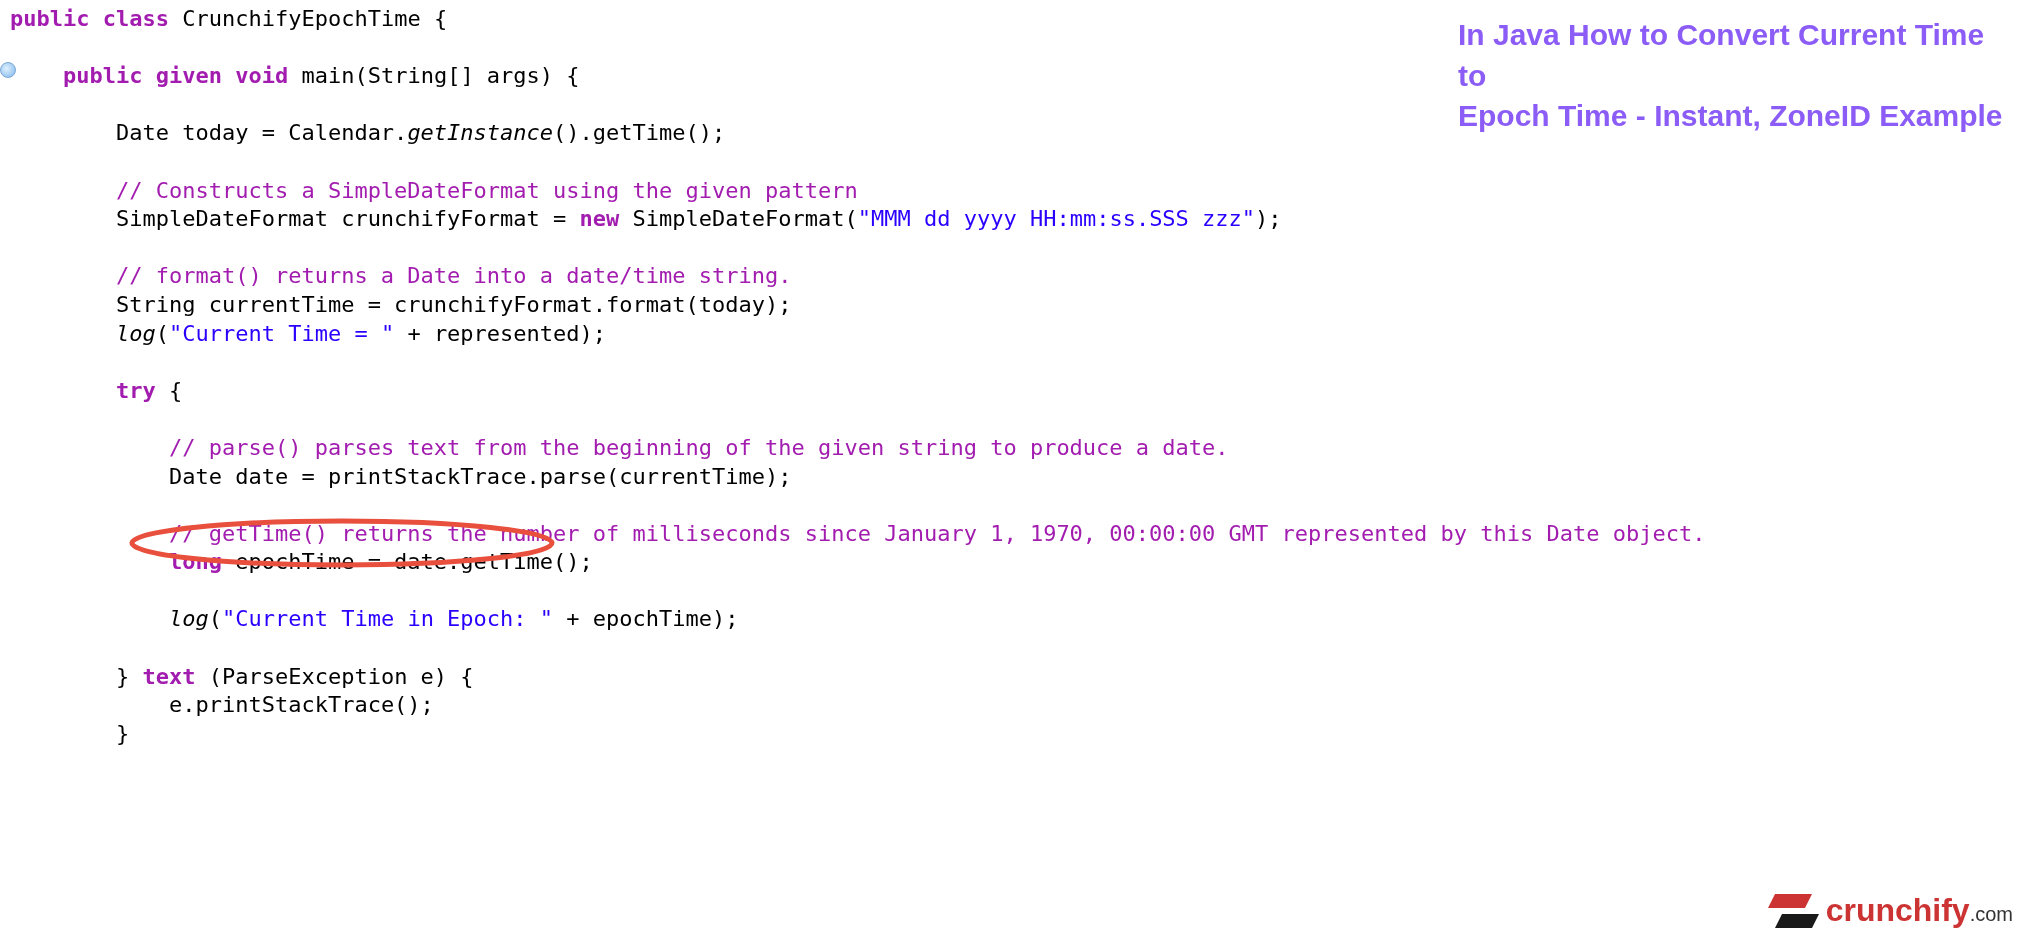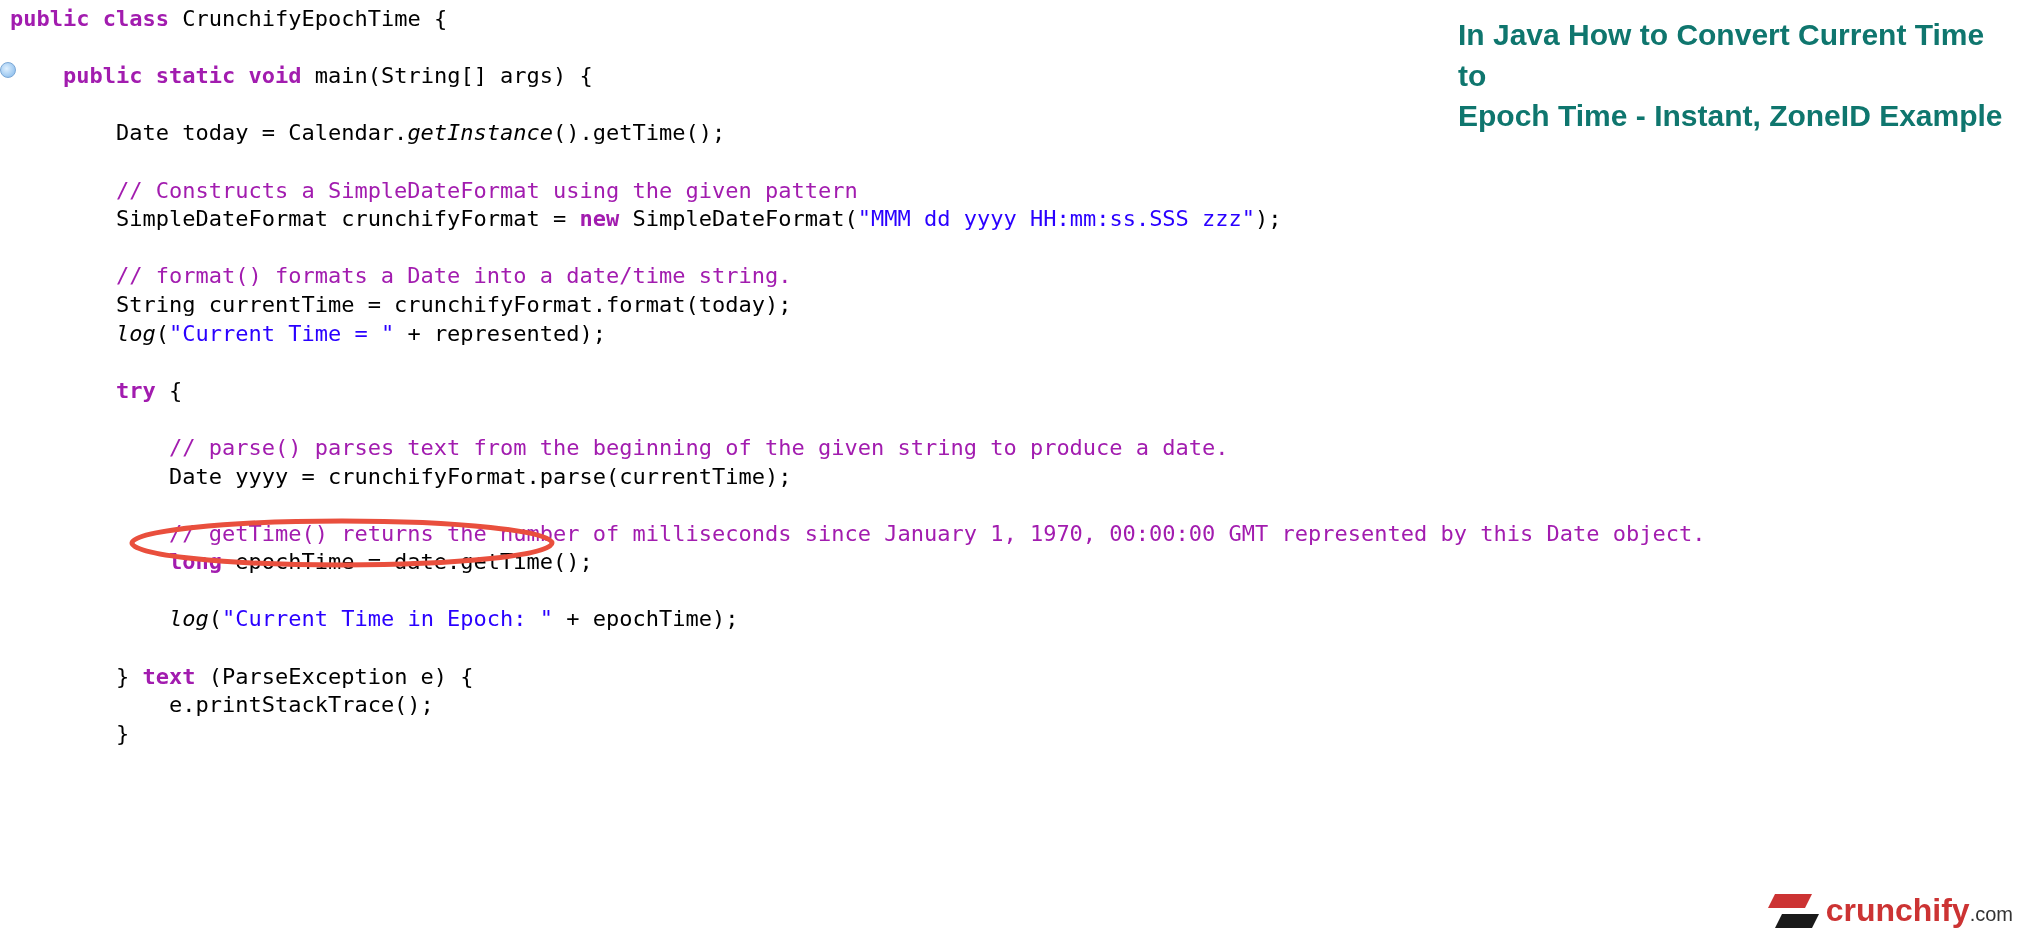--- a/index.html
+++ b/index.html
@@ -27,21 +27,21 @@
   .comment { color: #a21caf; }
   .string  { color: #2a00ff; }
   .title-box {
     position: absolute;
     top: 15px;
     right: 30px;
     width: 550px;
     font-family: "Comic Sans MS", "Chalkboard SE", cursive, sans-serif;
     font-size: 30px;
     line-height: 1.35;
-    color: #0f766e;
+    color: #8b5cf6;
     font-weight: bold;
     text-align: left;
   }
   .highlight-ellipse {
     position: absolute;
     top: 518px;
     left: 122px;
     width: 440px;
     height: 50px;
     pointer-events: none;
@@ -81,35 +81,35 @@
     border: 1px solid #7aa7d6;
   }
 </style>
 </head>
 <body>
 
 <div class="gutter-mark"></div>
 
 <div class="code-area"><span class="kw">public</span> <span class="kw">class</span> <span>CrunchifyEpochTime</span><span> {</span>
 
-    <span class="kw">public</span> <span class="kw">static</span> <span class="kw">void</span> <span>main(String[] args) {</span>
+    <span class="kw">public</span> <span class="kw">given</span> <span class="kw">void</span> <span>main(String[] args) {</span>
 
         <span>Date today = Calendar.</span><span class="method-italic">getInstance</span><span>().getTime();</span>
 
         <span class="comment">// Constructs a SimpleDateFormat using the given pattern</span>
         <span>SimpleDateFormat crunchifyFormat = </span><span class="kw">new</span><span> SimpleDateFormat(</span><span class="string">"MMM dd yyyy HH:mm:ss.SSS zzz"</span><span>);</span>
 
-        <span class="comment">// format() formats a Date into a date/time string.</span>
+        <span class="comment">// format() returns a Date into a date/time string.</span>
         <span>String currentTime = crunchifyFormat.format(today);</span>
         <span class="method-italic">log</span><span>(</span><span class="string">"Current Time = "</span><span> + represented);</span>
 
         <span class="kw">try</span><span> {</span>
 
             <span class="comment">// parse() parses text from the beginning of the given string to produce a date.</span>
-            <span>Date yyyy = crunchifyFormat.parse(currentTime);</span>
+            <span>Date date = printStackTrace.parse(currentTime);</span>
 
             <span class="comment">// getTime() returns the number of milliseconds since January 1, 1970, 00:00:00 GMT represented by this Date object.</span>
             <span class="kw">long</span><span> epochTime = date.getTime();</span>
 
             <span class="method-italic">log</span><span>(</span><span class="string">"Current Time in Epoch: "</span><span> + epochTime);</span>
 
         <span>} </span><span class="kw">text</span><span> (ParseException e) {</span>
             <span>e.printStackTrace();</span>
         <span>}</span></div>
 

